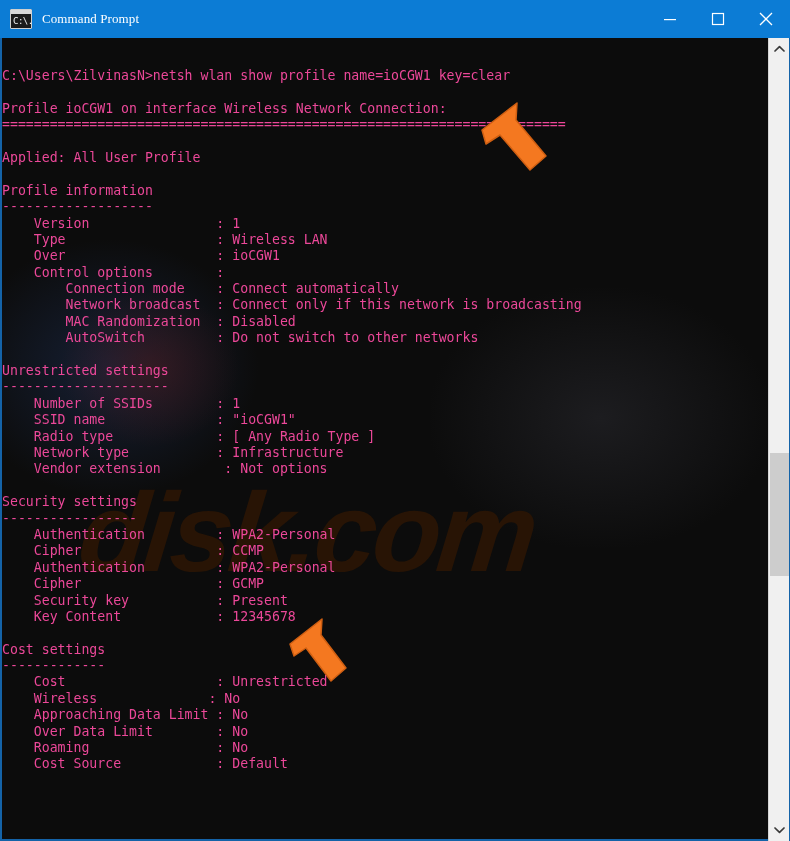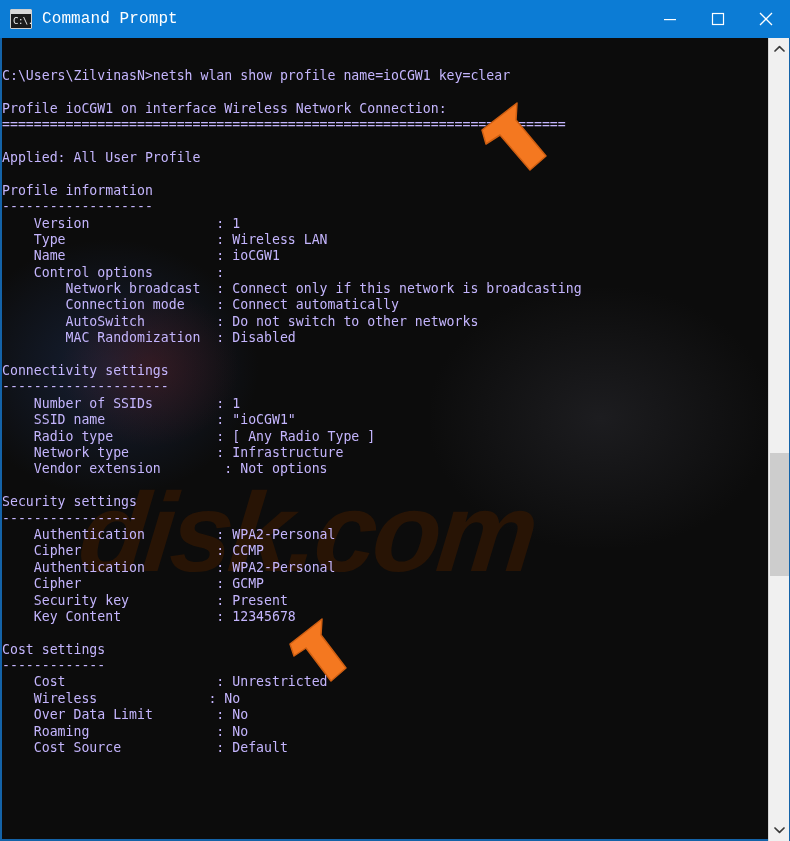--- a/index.html
+++ b/index.html
@@ -54,22 +54,22 @@
   .cmd-icon .glyph {
     position: absolute;
     left: 2px; top: 5px;
     font-family: "DejaVu Sans Mono", monospace;
     font-size: 9px;
     line-height: 12px;
     color: #f2f2f2;
     letter-spacing: -0.5px;
   }
   .title-text {
-    font-family: Liberation Mono, monospace;
-    font-size: 16px;
+    font-family: Liberation Serif, serif;
+    font-size: 13px;
     color: #ffffff;
     font-weight: 400;
     white-space: nowrap;
     letter-spacing: 0.1px;
   }
   .title-buttons {
     display: flex;
     height: 38px;
     flex: 0 0 auto;
   }
@@ -152,21 +152,21 @@
     left: 0; top: 0;
     width: 760px;
     z-index: 5;
     padding: 30px 0 0 2px;
     box-sizing: border-box;
   }
   .line {
     font-family: "DejaVu Sans Mono", monospace;
     font-size: 13.2px;
     line-height: 16.4px;
-    color: #c4b5fd;
+    color: #ec4899;
     white-space: pre;
     height: 16.4px;
   }
   .line.blank { color: transparent; }
   
   .arrow {
     position: absolute;
     z-index: 15;
     pointer-events: none;
   }
@@ -262,48 +262,49 @@
         <div class="line blank">&nbsp;</div>
         <div class="line">Profile ioCGW1 on interface Wireless Network Connection:</div>
         <div class="line">=======================================================================</div>
         <div class="line blank">&nbsp;</div>
         <div class="line">Applied: All User Profile</div>
         <div class="line blank">&nbsp;</div>
         <div class="line">Profile information</div>
         <div class="line">-------------------</div>
         <div class="line">    Version                : 1</div>
         <div class="line">    Type                   : Wireless LAN</div>
-        <div class="line">    Name                   : ioCGW1</div>
+        <div class="line">    Over                   : ioCGW1</div>
         <div class="line">    Control options        :</div>
+        <div class="line">        Connection mode    : Connect automatically</div>
         <div class="line">        Network broadcast  : Connect only if this network is broadcasting</div>
-        <div class="line">        Connection mode    : Connect automatically</div>
+        <div class="line">        MAC Randomization  : Disabled</div>
         <div class="line">        AutoSwitch         : Do not switch to other networks</div>
-        <div class="line">        MAC Randomization  : Disabled</div>
-        <div class="line blank">&nbsp;</div>
-        <div class="line">Connectivity settings</div>
+        <div class="line blank">&nbsp;</div>
+        <div class="line">Unrestricted settings</div>
         <div class="line">---------------------</div>
         <div class="line">    Number of SSIDs        : 1</div>
         <div class="line">    SSID name              : "ioCGW1"</div>
         <div class="line">    Radio type             : [ Any Radio Type ]</div>
         <div class="line">    Network type           : Infrastructure</div>
         <div class="line">    Vendor extension        : Not options</div>
         <div class="line blank">&nbsp;</div>
         <div class="line">Security settings</div>
         <div class="line">-----------------</div>
         <div class="line">    Authentication         : WPA2-Personal</div>
         <div class="line">    Cipher                 : CCMP</div>
         <div class="line">    Authentication         : WPA2-Personal</div>
         <div class="line">    Cipher                 : GCMP</div>
         <div class="line">    Security key           : Present</div>
         <div class="line">    Key Content            : 12345678</div>
         <div class="line blank">&nbsp;</div>
         <div class="line">Cost settings</div>
         <div class="line">-------------</div>
         <div class="line">    Cost                   : Unrestricted</div>
         <div class="line">    Wireless              : No</div>
+        <div class="line">    Approaching Data Limit : No</div>
         <div class="line">    Over Data Limit        : No</div>
         <div class="line">    Roaming                : No</div>
         <div class="line">    Cost Source            : Default</div>
         <div class="line blank">&nbsp;</div>
       </div>
 
     <div class="arrow" style="left:476px; top:62px;">
       <svg width="78" height="78" viewBox="0 0 78 78">
         <path d="M6 30 L41 3 L40 20 L70 56 L54 70 L24 35 L10 44 Z" fill="#f47820" stroke="#cf5f12" stroke-width="1.5" stroke-linejoin="round"></path>
       </svg>

